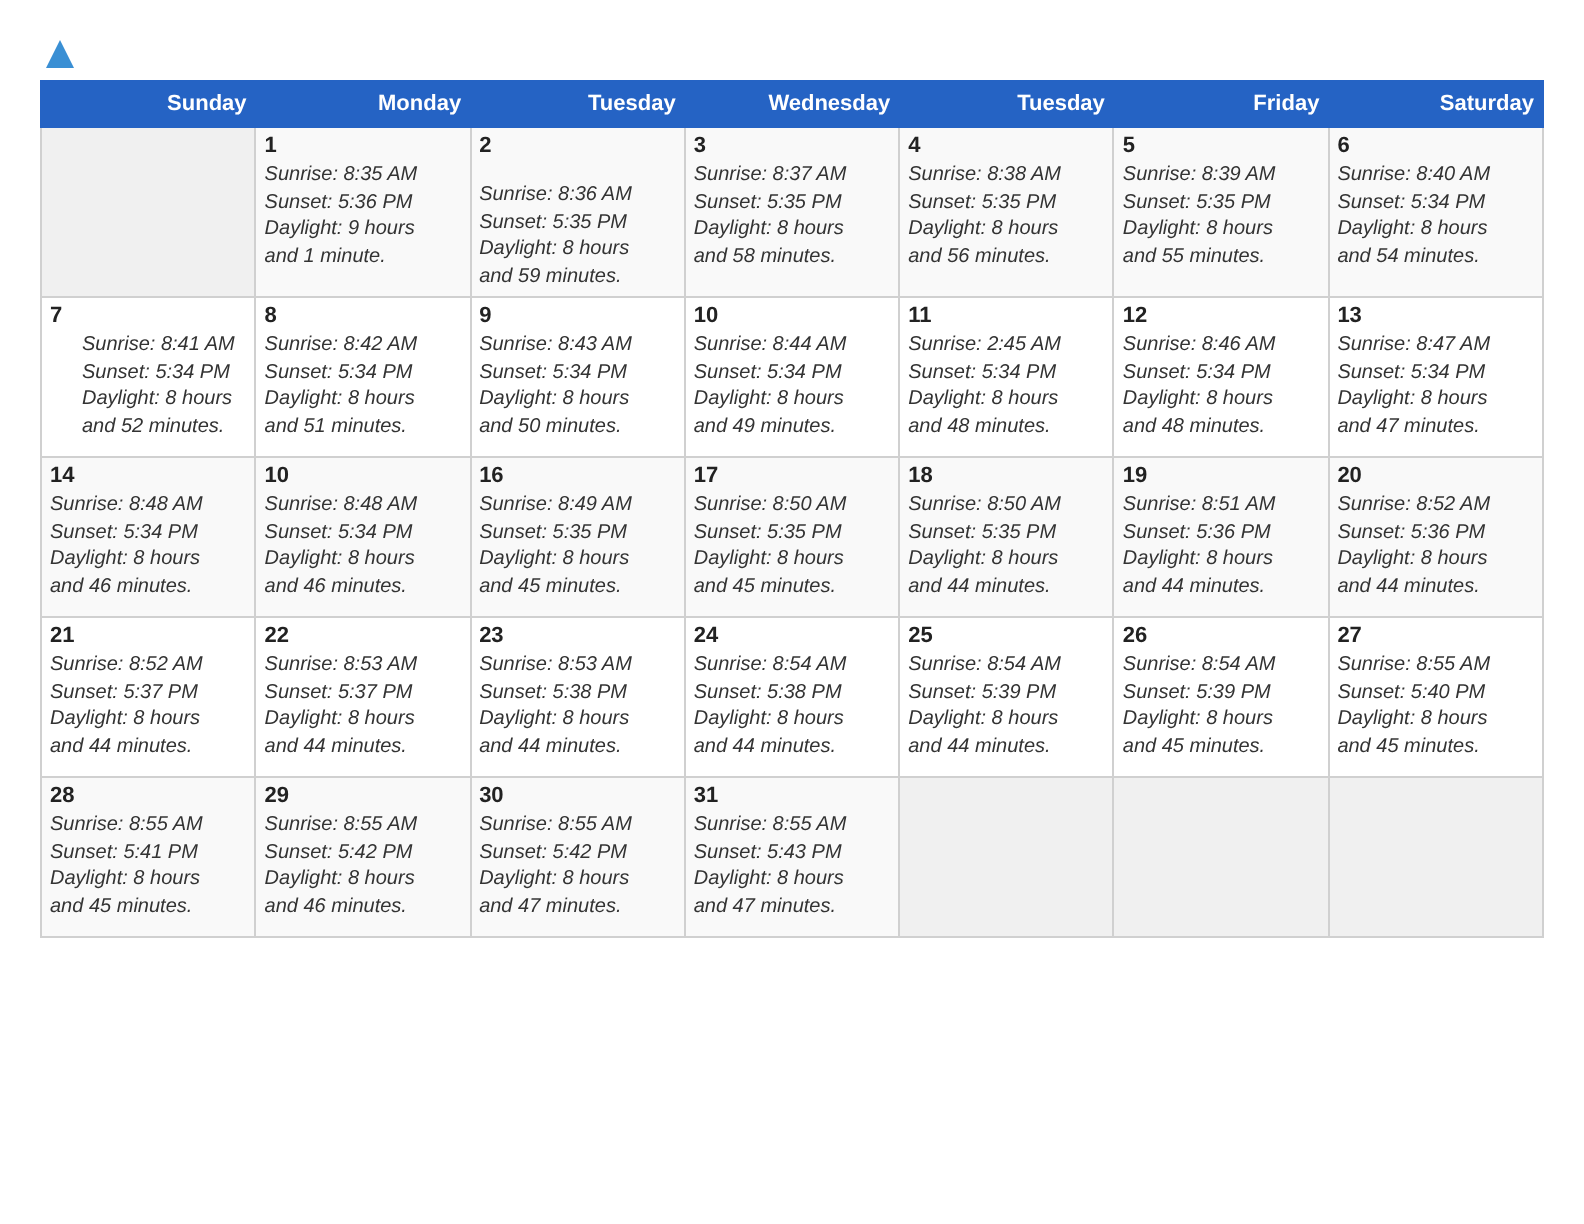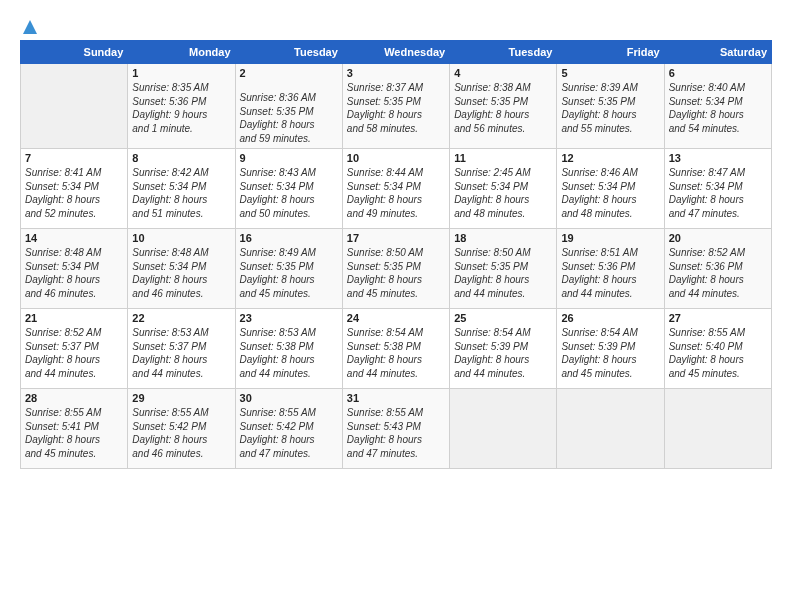--- a/index.html
+++ b/index.html
@@ -160,21 +160,21 @@
             <span class="day-num">6</span>
             <div class="day-info" style="white-space: pre-line;">Sunrise: 8:40 AM
 Sunset: 5:34 PM
 Daylight: 8 hours
 and 54 minutes.</div>
           </td>
         </tr>
         <tr>
           <td>
             <span class="day-num">7</span>
-            <div class="day-info" style="white-space: pre-line;">Sunrise: 8:41 AM
+            <div class="day-info" style="white-space: pre-line; margin-left: 16px;">Sunrise: 8:41 AM
 Sunset: 5:34 PM
 Daylight: 8 hours
 and 52 minutes.</div>
           </td>
           <td>
             <span class="day-num">8</span>
             <div class="day-info" style="white-space: pre-line;">Sunrise: 8:42 AM
 Sunset: 5:34 PM
 Daylight: 8 hours
 and 51 minutes.</div>

